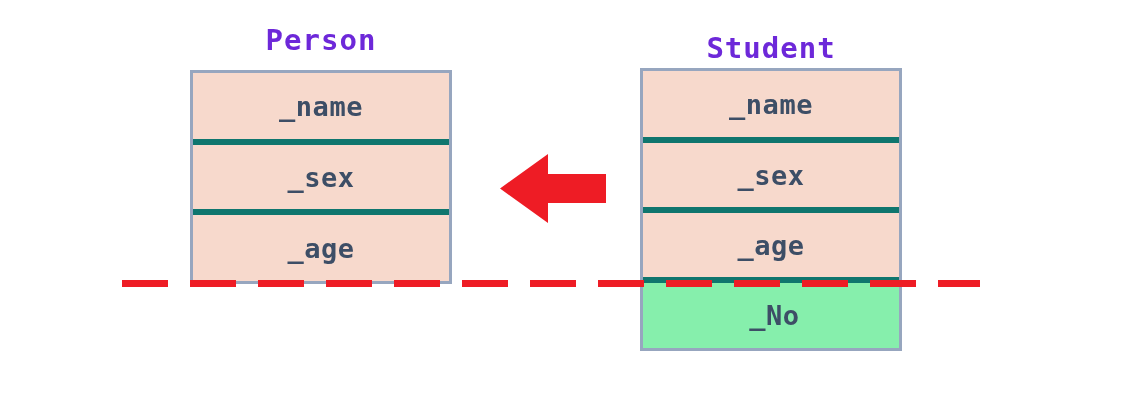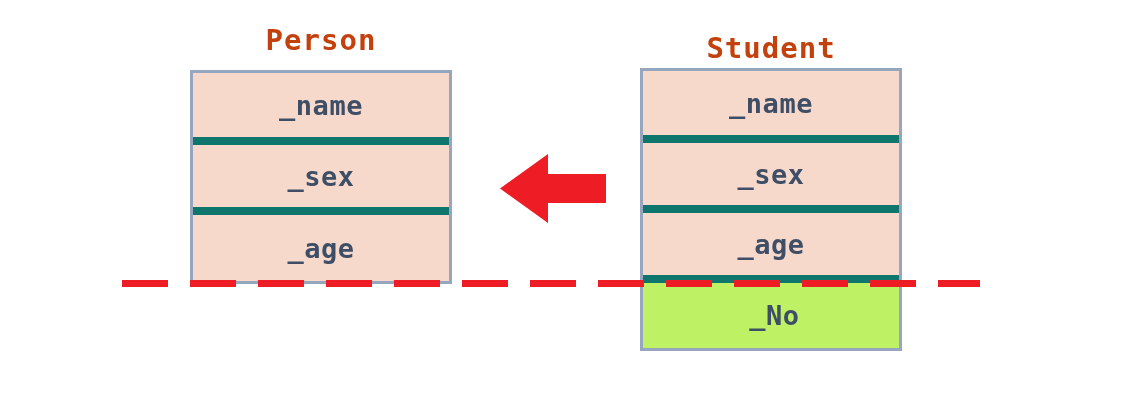--- a/index.html
+++ b/index.html
@@ -12,21 +12,21 @@
     width: 1130px;
     height: 418px;
     background: #ffffff;
     overflow: hidden;
     font-family: "DejaVu Serif", "Liberation Serif", serif;
   }
 
   .class-title {
     position: absolute;
     text-align: center;
-    color: #c2410c;
+    color: #6d28d9;
     font-family: "DejaVu Sans Mono", "Liberation Mono", monospace;
     font-size: 29px;
     font-weight: 700;
     letter-spacing: 1px;
     line-height: 1;
     white-space: nowrap;
   }
 
   .class-box {
     position: absolute;
@@ -42,28 +42,28 @@
     flex: 0 0 auto;
     display: flex;
     align-items: center;
     justify-content: center;
     background: #f7d9cc;
     color: #3d4e66;
     font-family: "DejaVu Sans Mono", "Liberation Mono", monospace;
     font-size: 27px;
     font-weight: 700;
     letter-spacing: 0.5px;
-    border-bottom: 8px solid #0f766e;
+    border-bottom: 6px solid #0f766e;
     white-space: nowrap;
   }
   .attr-row:last-child {
     border-bottom: none;
   }
   .attr-row.highlight {
-    background: #bef264;
+    background: #86efac;
     padding-left: 7px;
   }
 
   
   .inherit-arrow {
     position: absolute;
     overflow: visible;
   }
 
   

